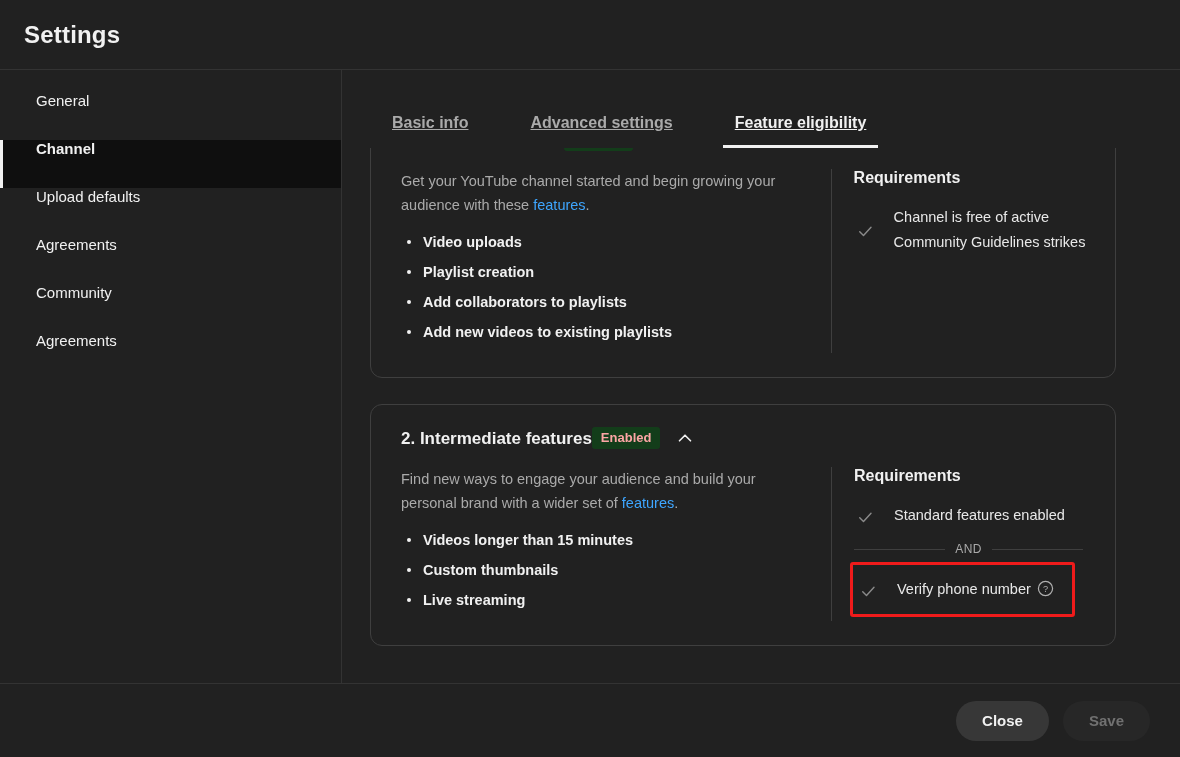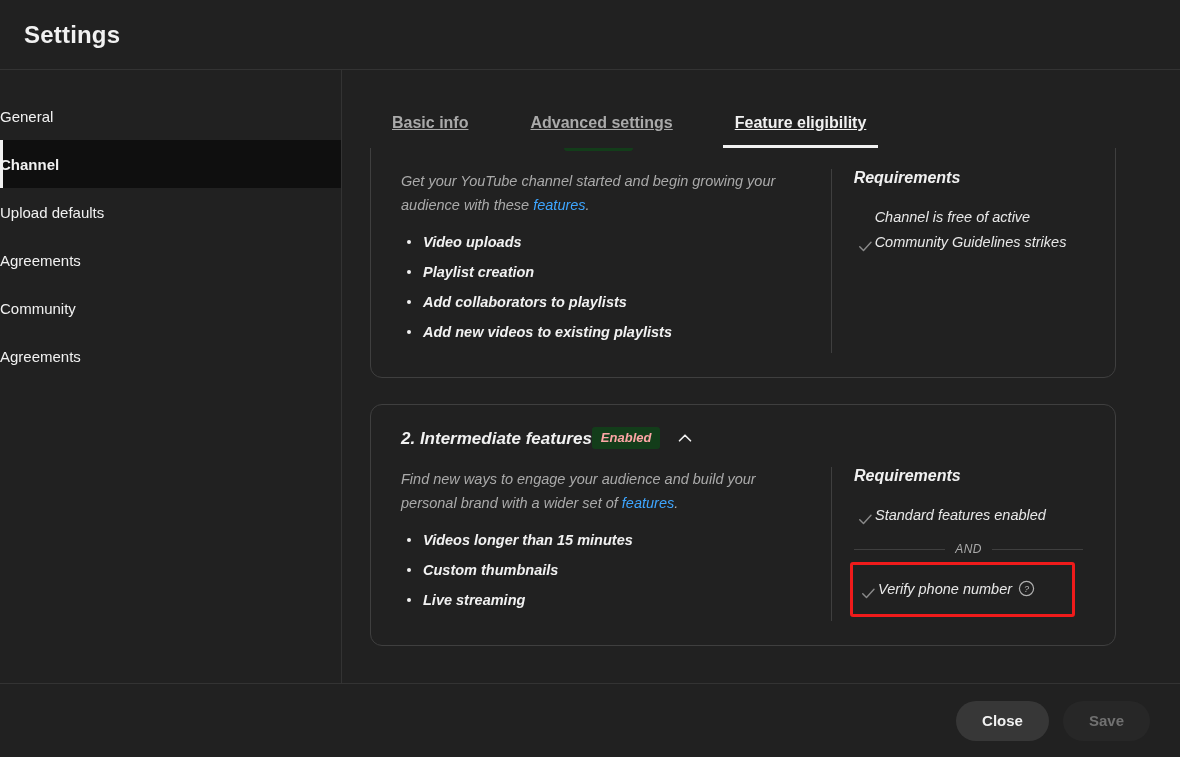--- a/index.html
+++ b/index.html
@@ -28,21 +28,22 @@
   
   .sidebar {
     width: 342px; flex: 0 0 342px;
     border-right: 1px solid #333333;
     padding-top: 22px;
     background: #212121;
   }
   .side-item {
     position: relative;
     height: 48px;
-    display: flex; align-items: center;
+    display: flex; 
+    padding-left: 36px;
     font-size: 15px; color: #f1f1f1;
     cursor: pointer;
   }
   .side-item.selected { background: #0f0f0f; font-weight: 700; }
   .side-item.selected::before {
     content: ""; position: absolute; left: 0; top: 0; bottom: 0;
     width: 3px; background: #f1f1f1;
   }
 
   
@@ -65,21 +66,20 @@
   .tab.active::after {
     content: ""; position: absolute; left: 0; right: 0; bottom: 0;
     height: 3px; background: #f1f1f1;
   }
 
   .scroll {
     flex: 1 1 auto; min-height: 0;
     overflow: hidden;
     padding: 0 64px 0 28px;
     position: relative;
-    font-style: italic;
   }
   .scroll-inner { margin-top: -42px; }
 
   
   .card {
     border: 1px solid #3f3f3f;
     border-radius: 12px;
     padding: 22px 26px 24px 30px;
     margin-bottom: 26px;
     position: relative;
@@ -113,21 +113,21 @@
     margin-bottom: 12px;
     font-size: 14.5px; font-weight: 700; color: #f1f1f1;
     line-height: 18px;
   }
   .feat-list li::before {
     content: ""; position: absolute; left: 6px; top: 7px;
     width: 4px; height: 4px; border-radius: 50%; background: #f1f1f1;
   }
 
   .req-title { font-size: 16px; font-weight: 700; color: #f1f1f1; margin-bottom: 14px; }
-  .req-row { display: flex; align-items: flex-end; gap: 1px; margin-bottom: 4px; padding: 4px 2px; }
+  .req-row { display: flex; align-items: center; gap: 20px; margin-bottom: 4px; padding: 4px 2px; }
   .check { width: 18px; height: 18px; flex: 0 0 18px; margin-top: 2px; display: block; }
   .req-text { font-size: 14.5px; line-height: 25px; color: #e8e8e8; }
   .req-text .help {
     display: inline-block; vertical-align: -3px; margin-left: 6px;
     width: 17px; height: 17px;
   }
 
   .and-divider {
     display: flex; align-items: center; gap: 10px;
     margin: 10px 0 6px 0; padding-right: 6px;

